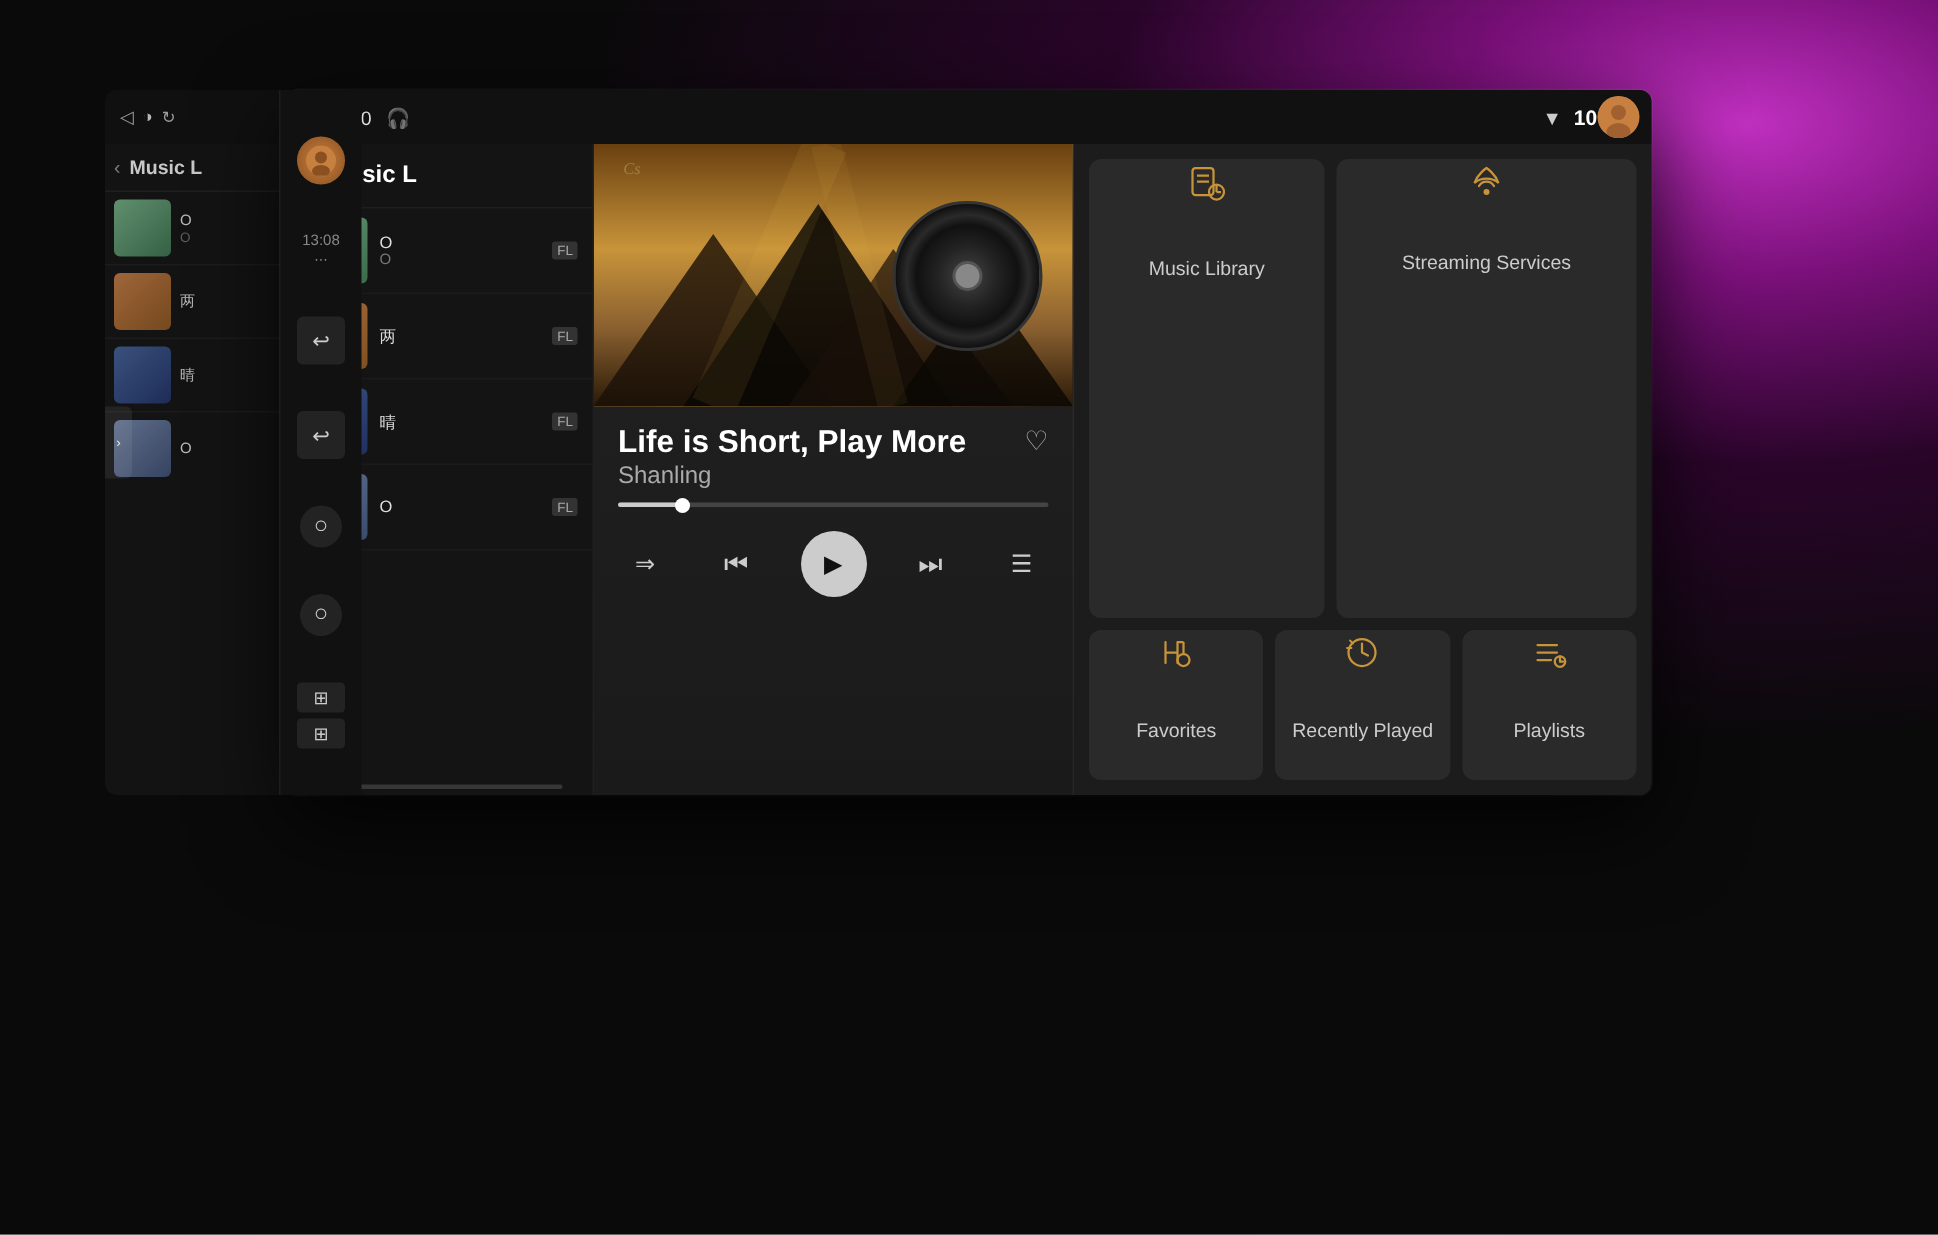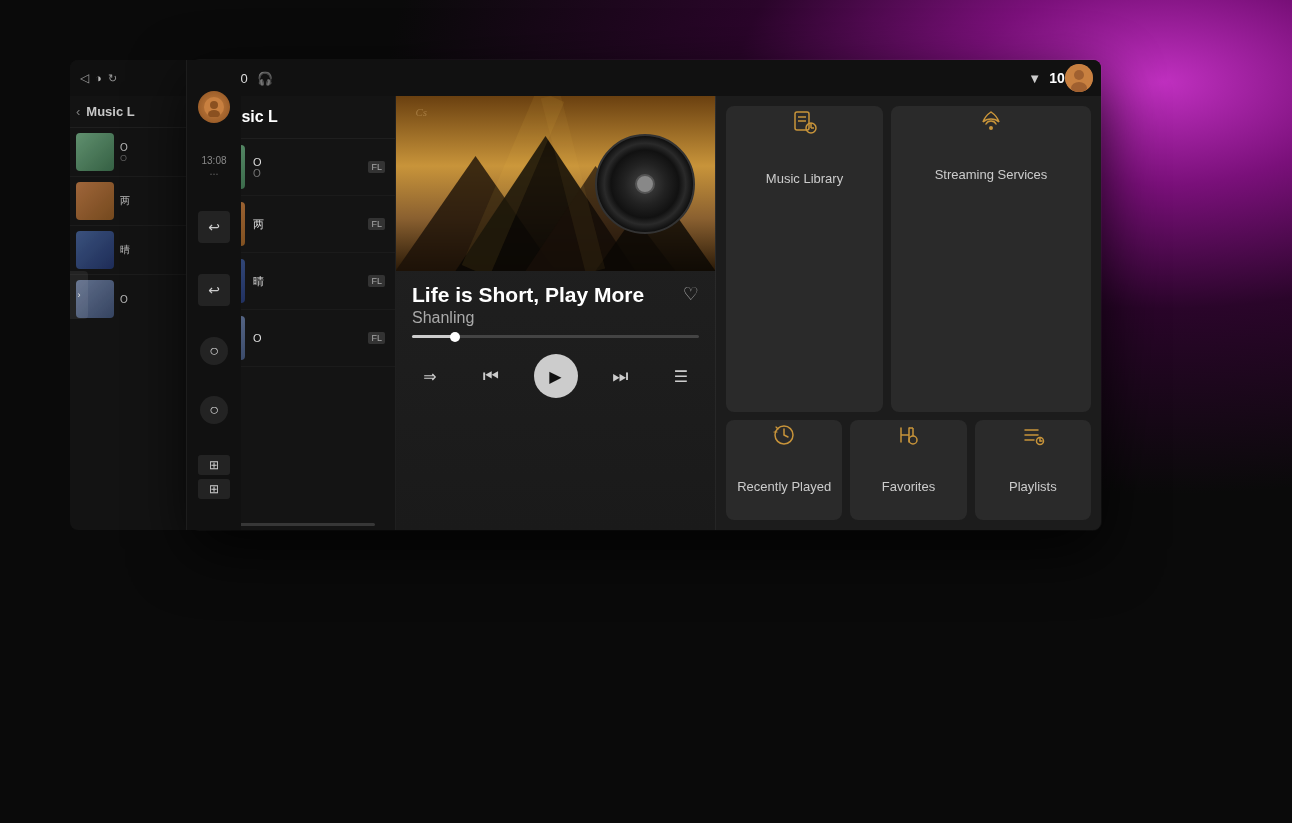--- a/index.html
+++ b/index.html
@@ -570,41 +570,41 @@
               </svg>
             </span>
             <span class="menu-card-label">Streaming Services</span>
           </div>
 
         </div>
       </div>
 
       <div class="menu-grid-bottom">
 
-        <div class="menu-card card-recently-played">
-          <span class="menu-card-icon">
-            <svg width="30" height="30" viewBox="0 0 30 30" fill="none">
-              <circle cx="15" cy="15" r="9" stroke="#c8943a" stroke-width="1.5" fill="none"></circle>
-              <path d="M15 9 L15 15 L19 17" stroke="#c8943a" stroke-width="1.5" fill="none" stroke-linecap="round" stroke-linejoin="round"></path>
-              <path d="M8 12 L5 12 M9 9 L7 7" stroke="#c8943a" stroke-width="1.2" fill="none" stroke-linecap="round"></path>
-            </svg>
-          </span>
-          <span class="menu-card-label">Recently Played</span>
-        </div>
-
         <div class="menu-card card-favorites">
           <span class="menu-card-icon">
             <svg width="30" height="30" viewBox="0 0 30 30" fill="none">
               <path d="M8 8 L8 22 M8 15 L16 15 M16 8 L16 22" stroke="#c8943a" stroke-width="1.5" fill="none" stroke-linecap="round"></path>
               <circle cx="20" cy="20" r="4" stroke="#c8943a" stroke-width="1.5" fill="none"></circle>
               <line x1="16" y1="8" x2="20" y2="8" stroke="#c8943a" stroke-width="1.5"></line>
               <line x1="20" y1="8" x2="20" y2="16" stroke="#c8943a" stroke-width="1.5"></line>
             </svg>
           </span>
           <span class="menu-card-label">Favorites</span>
+        </div>
+
+        <div class="menu-card card-recently-played">
+          <span class="menu-card-icon">
+            <svg width="30" height="30" viewBox="0 0 30 30" fill="none">
+              <circle cx="15" cy="15" r="9" stroke="#c8943a" stroke-width="1.5" fill="none"></circle>
+              <path d="M15 9 L15 15 L19 17" stroke="#c8943a" stroke-width="1.5" fill="none" stroke-linecap="round" stroke-linejoin="round"></path>
+              <path d="M8 12 L5 12 M9 9 L7 7" stroke="#c8943a" stroke-width="1.2" fill="none" stroke-linecap="round"></path>
+            </svg>
+          </span>
+          <span class="menu-card-label">Recently Played</span>
         </div>
 
         <div class="menu-card card-playlists">
           <span class="menu-card-icon">
             <svg width="30" height="30" viewBox="0 0 30 30" fill="none">
               <line x1="7" y1="10" x2="20" y2="10" stroke="#c8943a" stroke-width="1.5" stroke-linecap="round"></line>
               <line x1="7" y1="15" x2="20" y2="15" stroke="#c8943a" stroke-width="1.5" stroke-linecap="round"></line>
               <line x1="7" y1="20" x2="16" y2="20" stroke="#c8943a" stroke-width="1.5" stroke-linecap="round"></line>
               <circle cx="22" cy="21" r="3.5" stroke="#c8943a" stroke-width="1.5" fill="none"></circle>
               <line x1="22" y1="17.5" x2="22" y2="21" stroke="#c8943a" stroke-width="1.5" stroke-linecap="round"></line>

